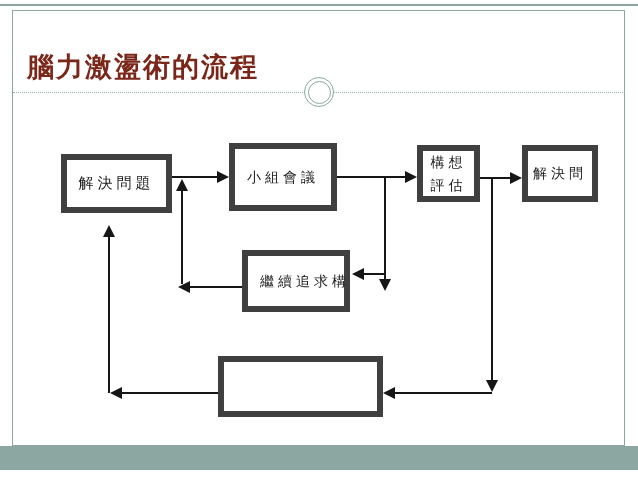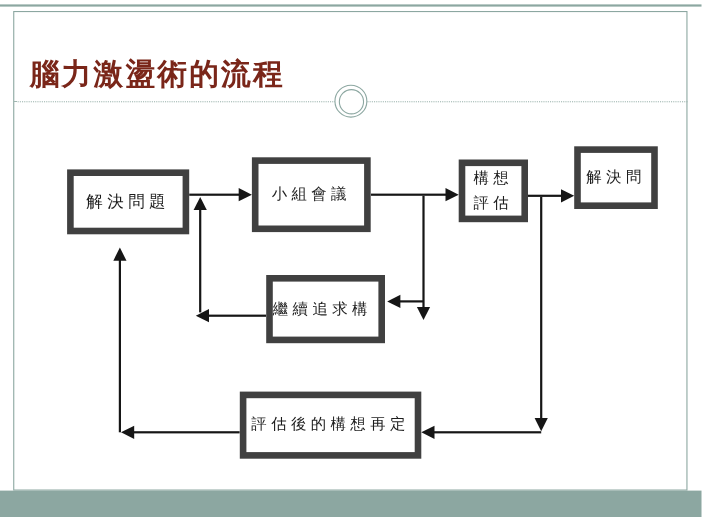--- a/index.html
+++ b/index.html
@@ -34,22 +34,22 @@
   .fbox{
     position:absolute;border:6px solid #404040;background:#fff;box-sizing:border-box;
     display:flex;flex-direction:column;justify-content:center;align-items:center;
     font-family:"DejaVu Serif","Liberation Serif",serif;color:var(--ink);
     font-size:14px;letter-spacing:4px;line-height:23px;z-index:2;
   }
   .fbox .ln{white-space:nowrap;}
   .box1{left:37px;top:154px;width:111px;height:59px;font-size:15px;margin-left:24px;}
   .box2{left:229px;top:143px;width:108px;height:68px;}
   .box3{left:417px;top:145px;width:63px;height:57px;}
-  .box4{left:522px;top:133px;width:76px;height:57px;}
-  .box5{left:242px;top:250px;width:108px;height:62px;align-items:flex-start;}
+  .box4{left:522px;top:145px;width:76px;height:57px;}
+  .box5{left:242px;top:250px;width:108px;height:62px;align-items:flex-start;padding-left:12px;}
   .box6{left:218px;top:356px;width:165px;height:61px;}
   
   .hline,.vline{position:absolute;background:#161616;z-index:1;}
   .hline{height:2px;}
   .vline{width:2px;}
   .c-h1{left:148px;top:176px;width:70px;}
   .c-h2{left:337px;top:176px;width:70px;}
   .c-h3{left:480px;top:177px;width:32px;}
   .c-v1{left:181px;top:190px;height:94px;}
   .c-h5l{left:189px;top:286px;width:53px;}
@@ -108,21 +108,20 @@
 
   <div class="fbox box4">
     <span class="ln">解決問</span>
   </div>
 
   <div class="fbox box5">
     <span class="ln">繼續追求構</span>
   </div>
 
   <div class="fbox box6">
-    <span class="ln">評估後的構想再定</span>
   </div>
 
   <div class="hline c-h1"></div>
   <div class="ah ah-right a1"></div>
 
   <div class="hline c-h2"></div>
   <div class="ah ah-right a2"></div>
 
   <div class="hline c-h3"></div>
   <div class="ah ah-right a3"></div>

